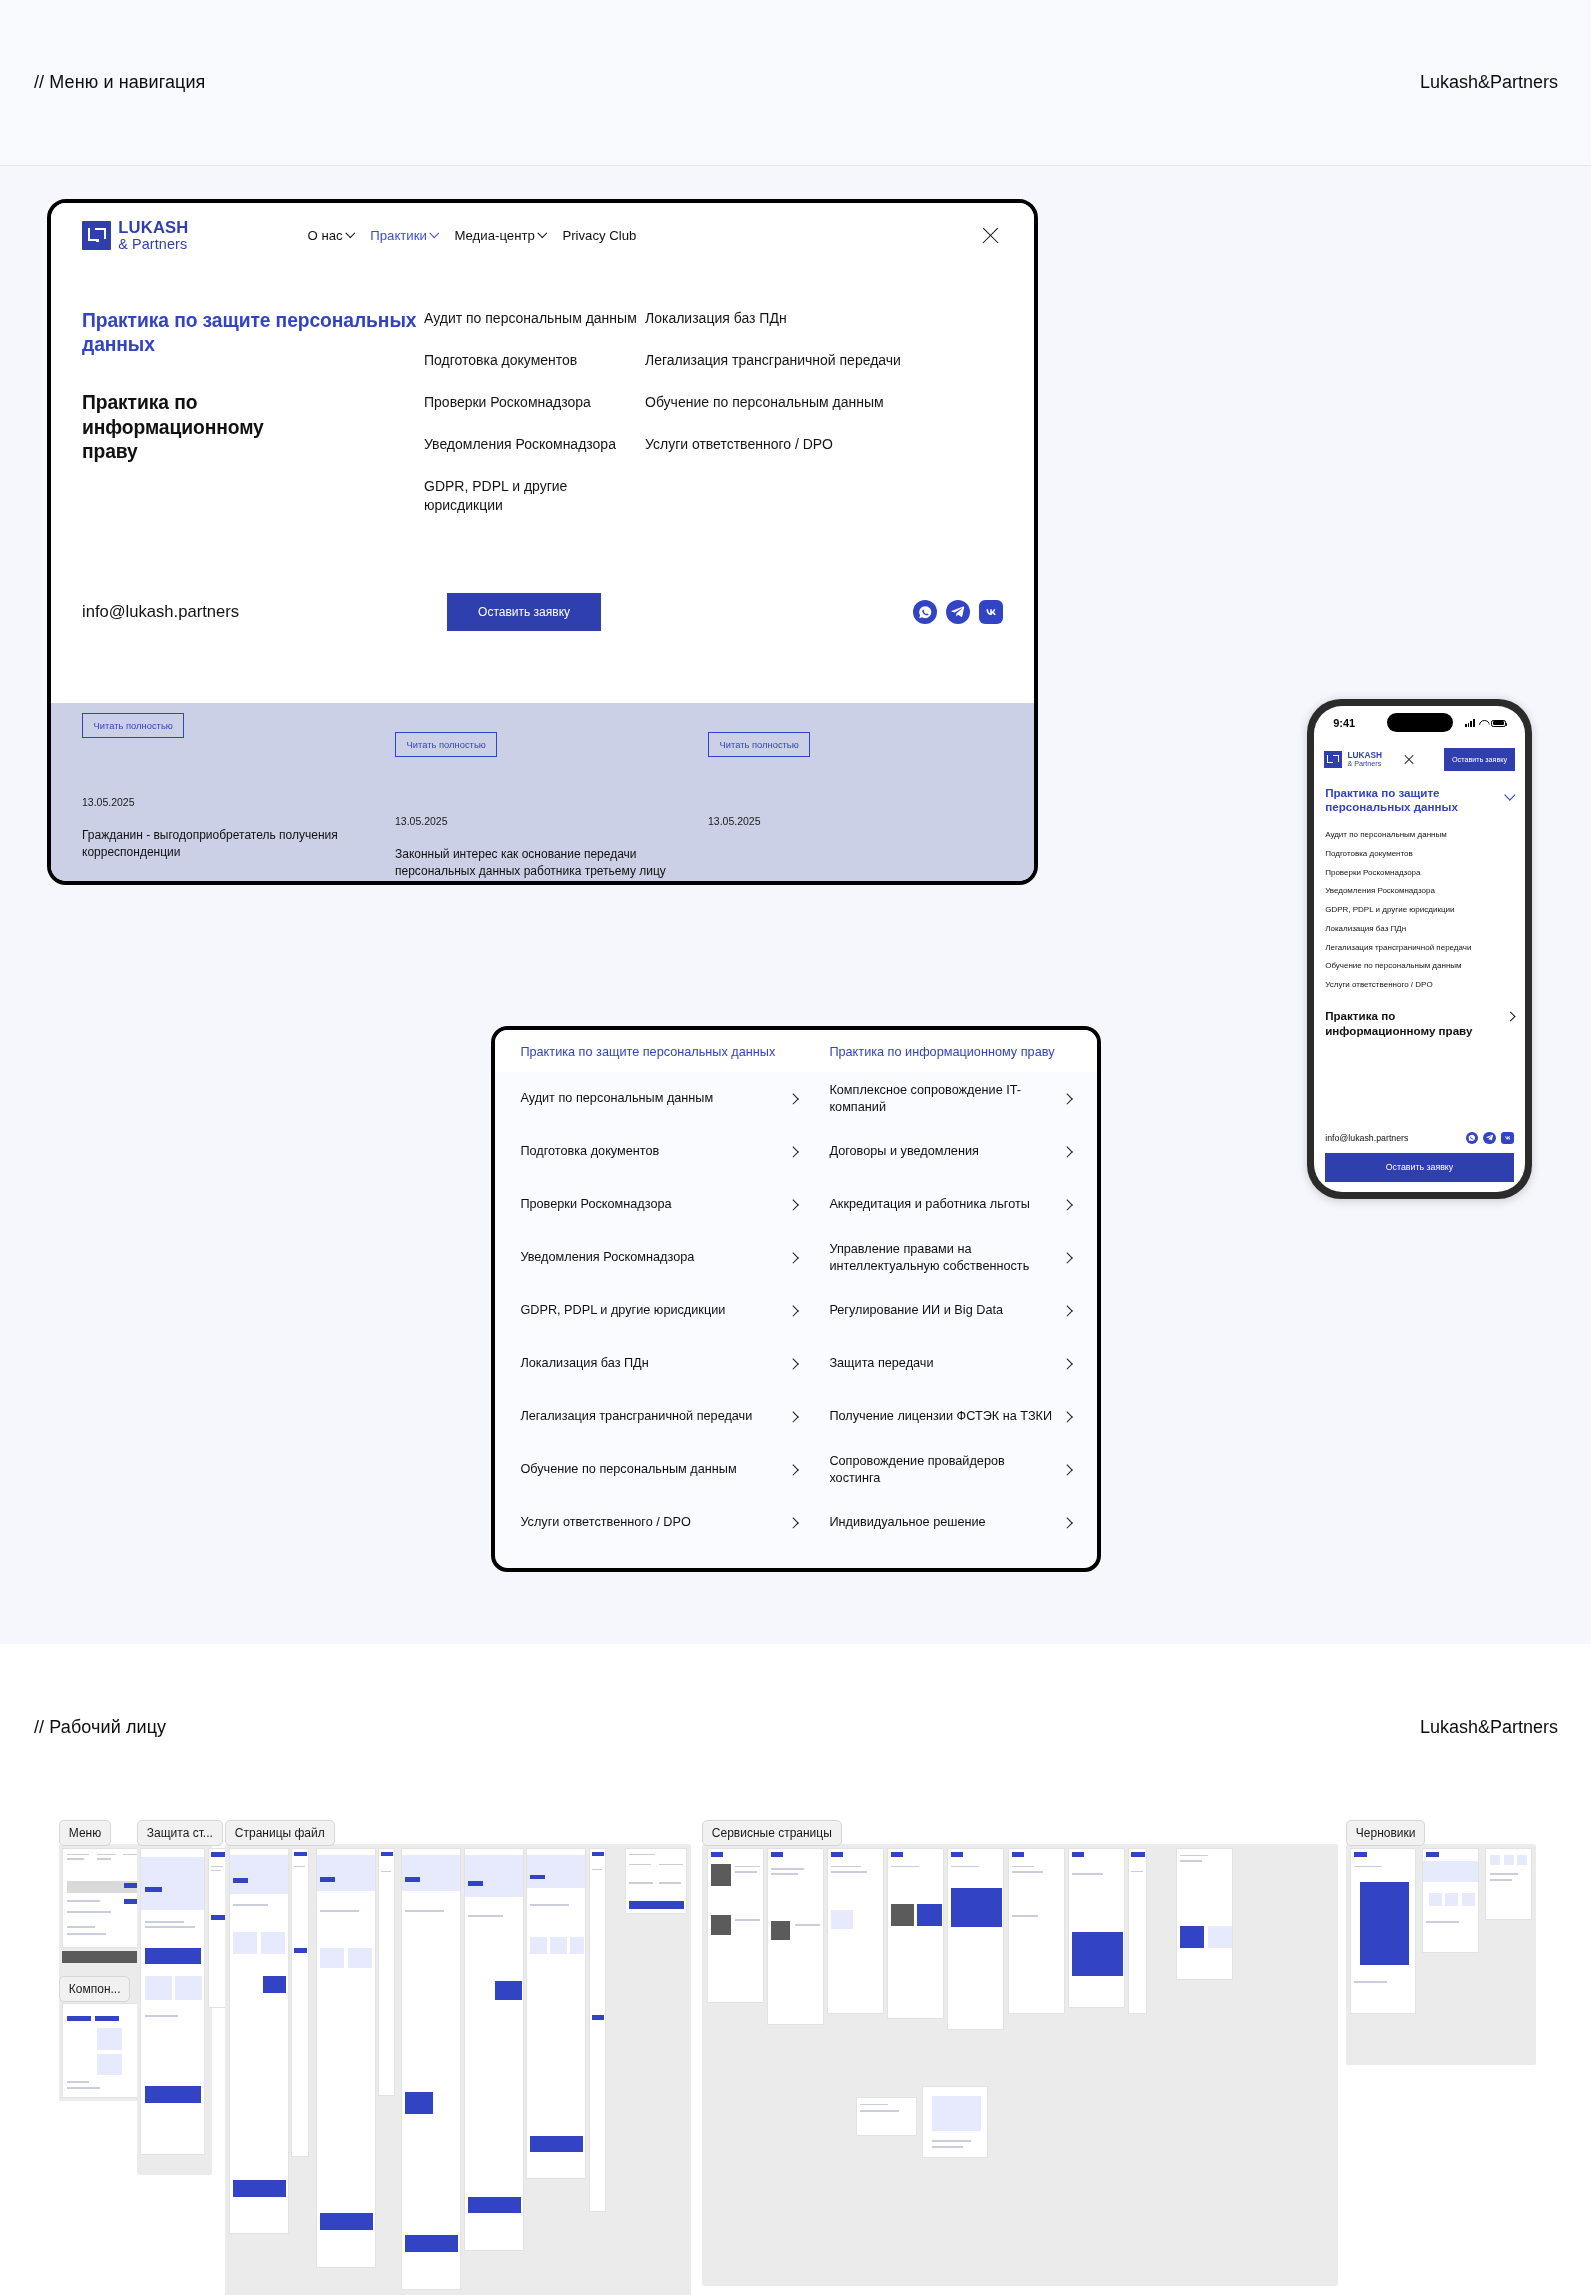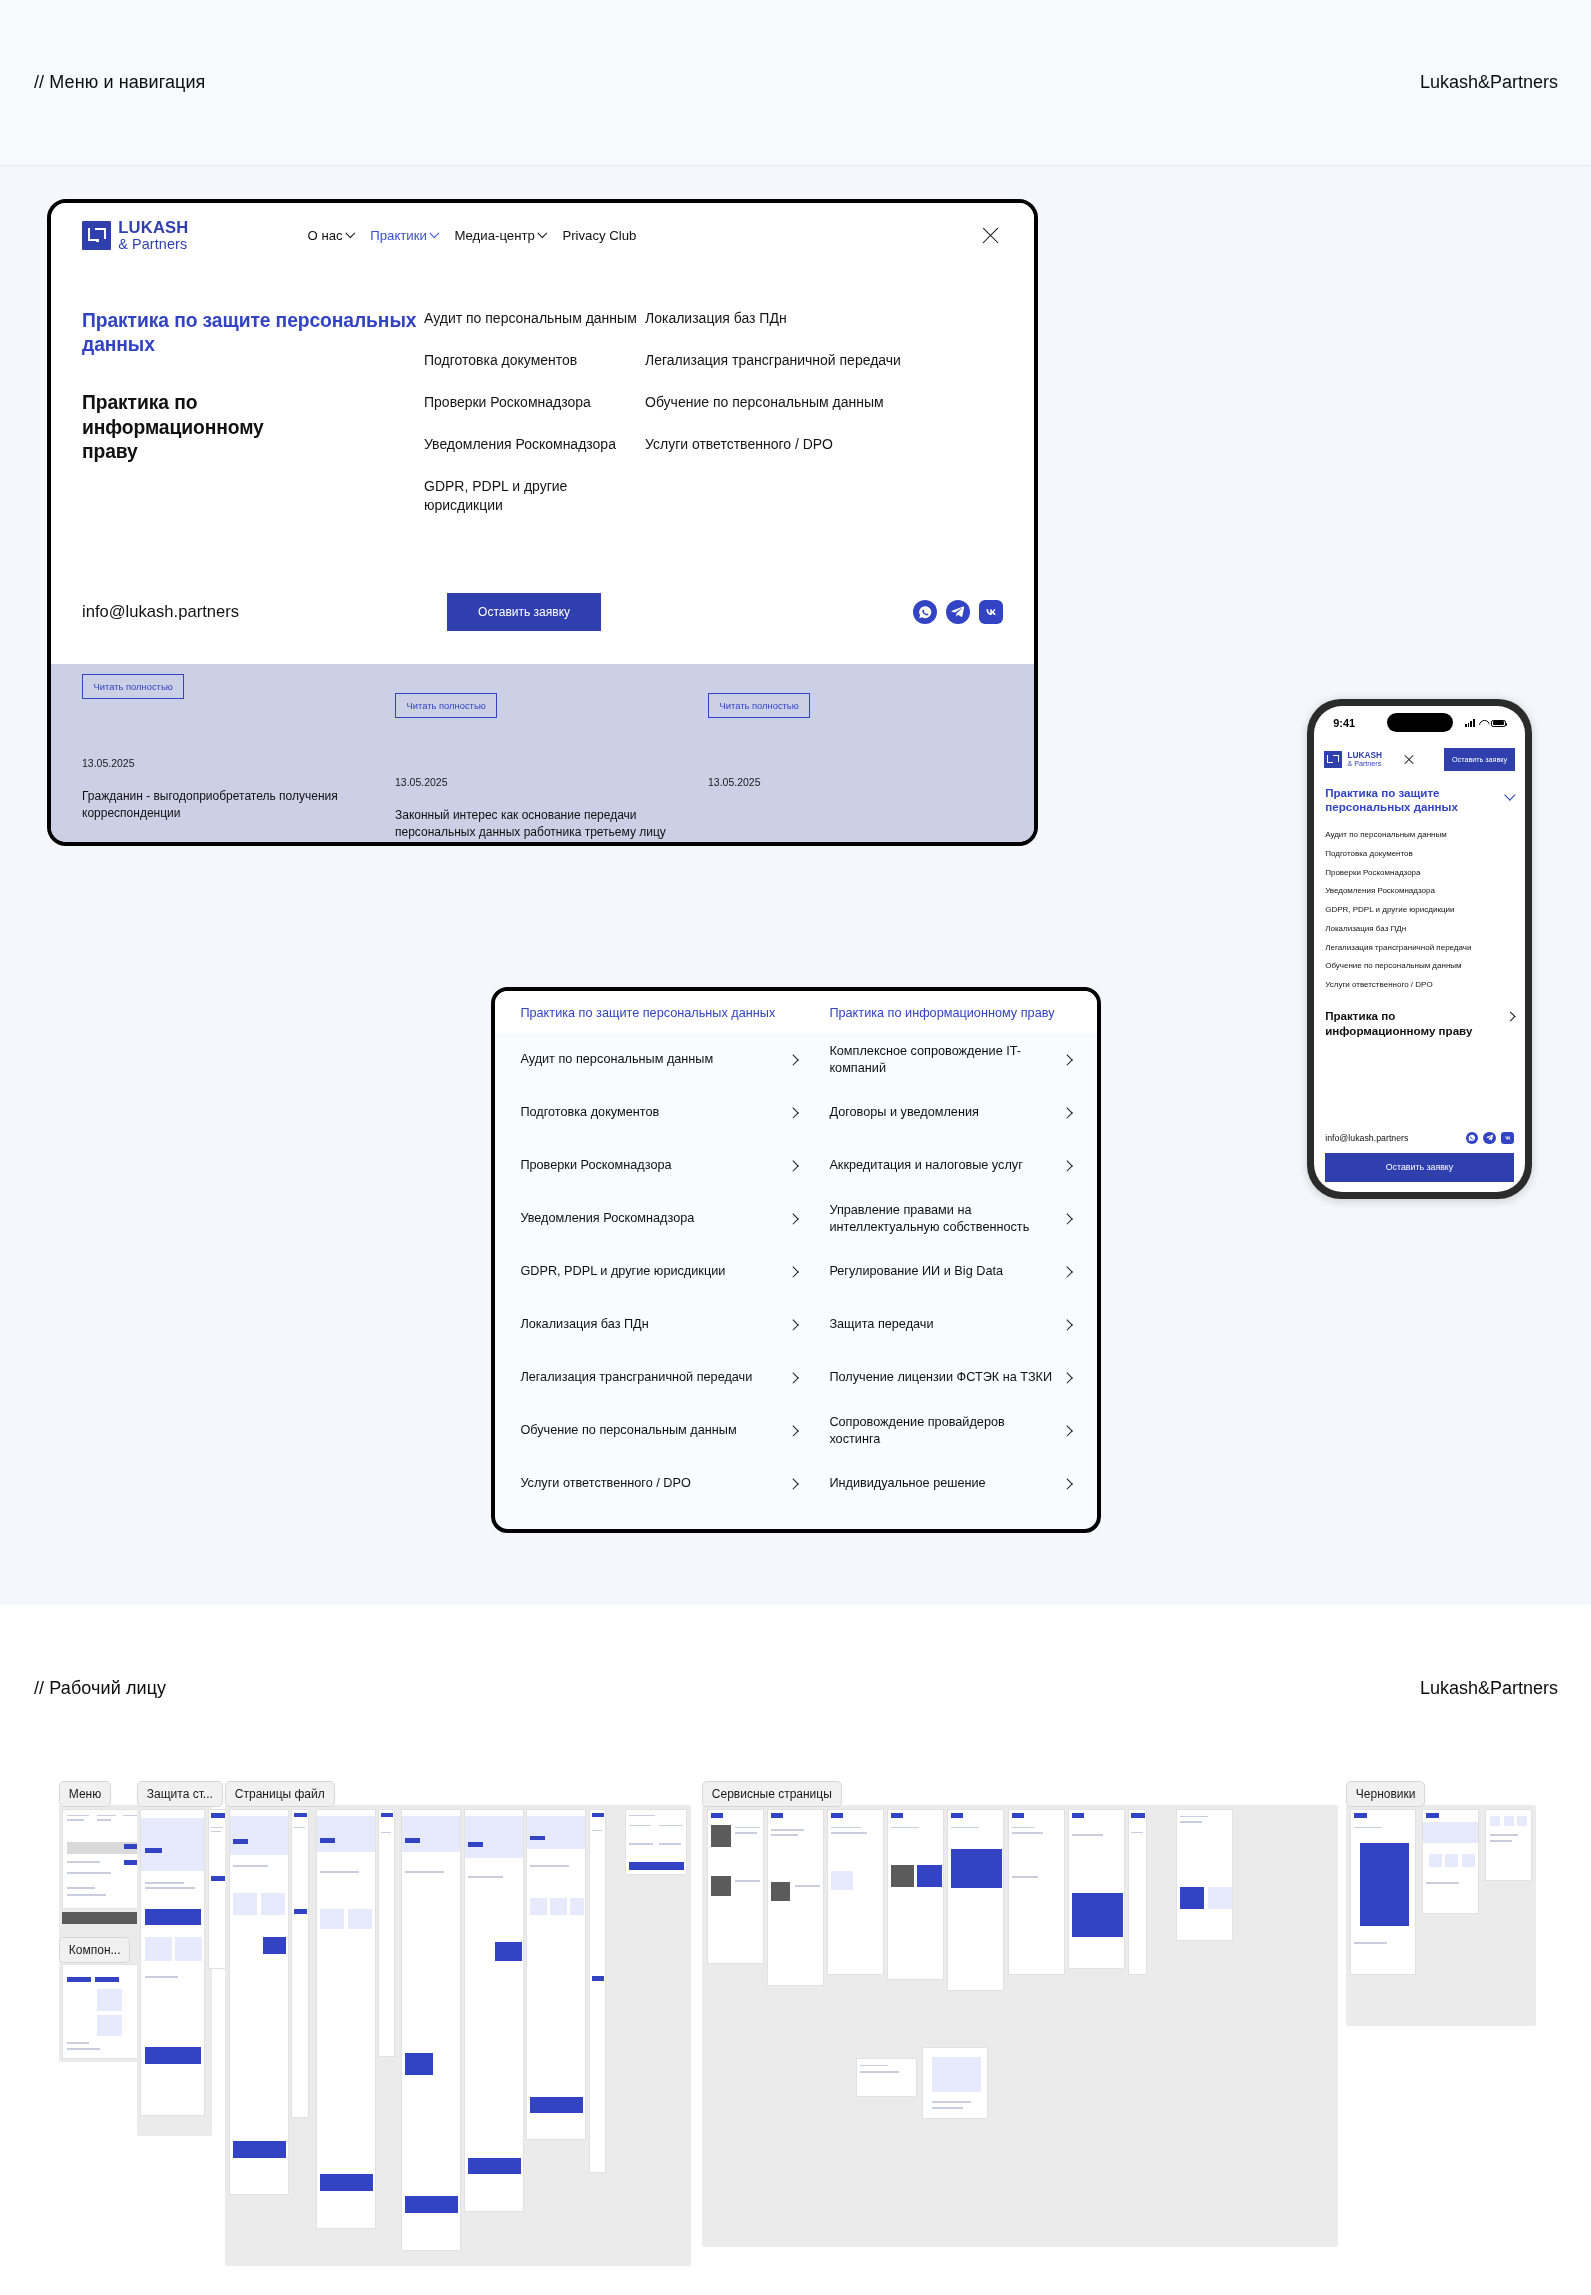--- a/index.html
+++ b/index.html
@@ -139,21 +139,21 @@
   .dm-socials { margin-left: auto; display: flex; gap: 8.8px; }
   .soc {
     width: 24px; height: 24px; border-radius: 50%;
     background: #3243c4; color:#fff;
     display: flex; align-items: center; justify-content: center;
   }
   .soc.vk { border-radius: 6px; }
   .soc svg { width: 14.4px; height: 14.4px; fill: #fff; }
 
   
-  .dm-news { background: #ccd0e6; padding: 0 13px 0 31px; }
+  .dm-news { background: #ccd0e6; padding: 0 13px 0 31px; margin-top: 39px; }
   .dm-news-row { display: flex; gap: 0; }
   .dm-news-col { width: 33.333%; padding-right: 32px; }
   .read-btn {
     display: inline-block;
     border: 0.8px solid #3243c4; color: #3243c4;
     font-size: 9.4px; padding: 6px 10.5px;
     background: transparent;
     margin-top: 10px;
     cursor: pointer;
   }
@@ -550,21 +550,21 @@
         <div class="dd-col c2">
           <div class="dd-row">
               <span class="dd-row-label">Комплексное сопровождение IT-компаний</span>
               <i class="dd-chev"></i>
             </div>
           <div class="dd-row">
               <span class="dd-row-label">Договоры и уведомления</span>
               <i class="dd-chev"></i>
             </div>
           <div class="dd-row">
-              <span class="dd-row-label">Аккредитация и налоговые услуг</span>
+              <span class="dd-row-label">Аккредитация и работника льготы</span>
               <i class="dd-chev"></i>
             </div>
           <div class="dd-row">
               <span class="dd-row-label">Управление правами на интеллектуальную собственность</span>
               <i class="dd-chev"></i>
             </div>
           <div class="dd-row">
               <span class="dd-row-label">Регулирование ИИ и Big Data</span>
               <i class="dd-chev"></i>
             </div>

